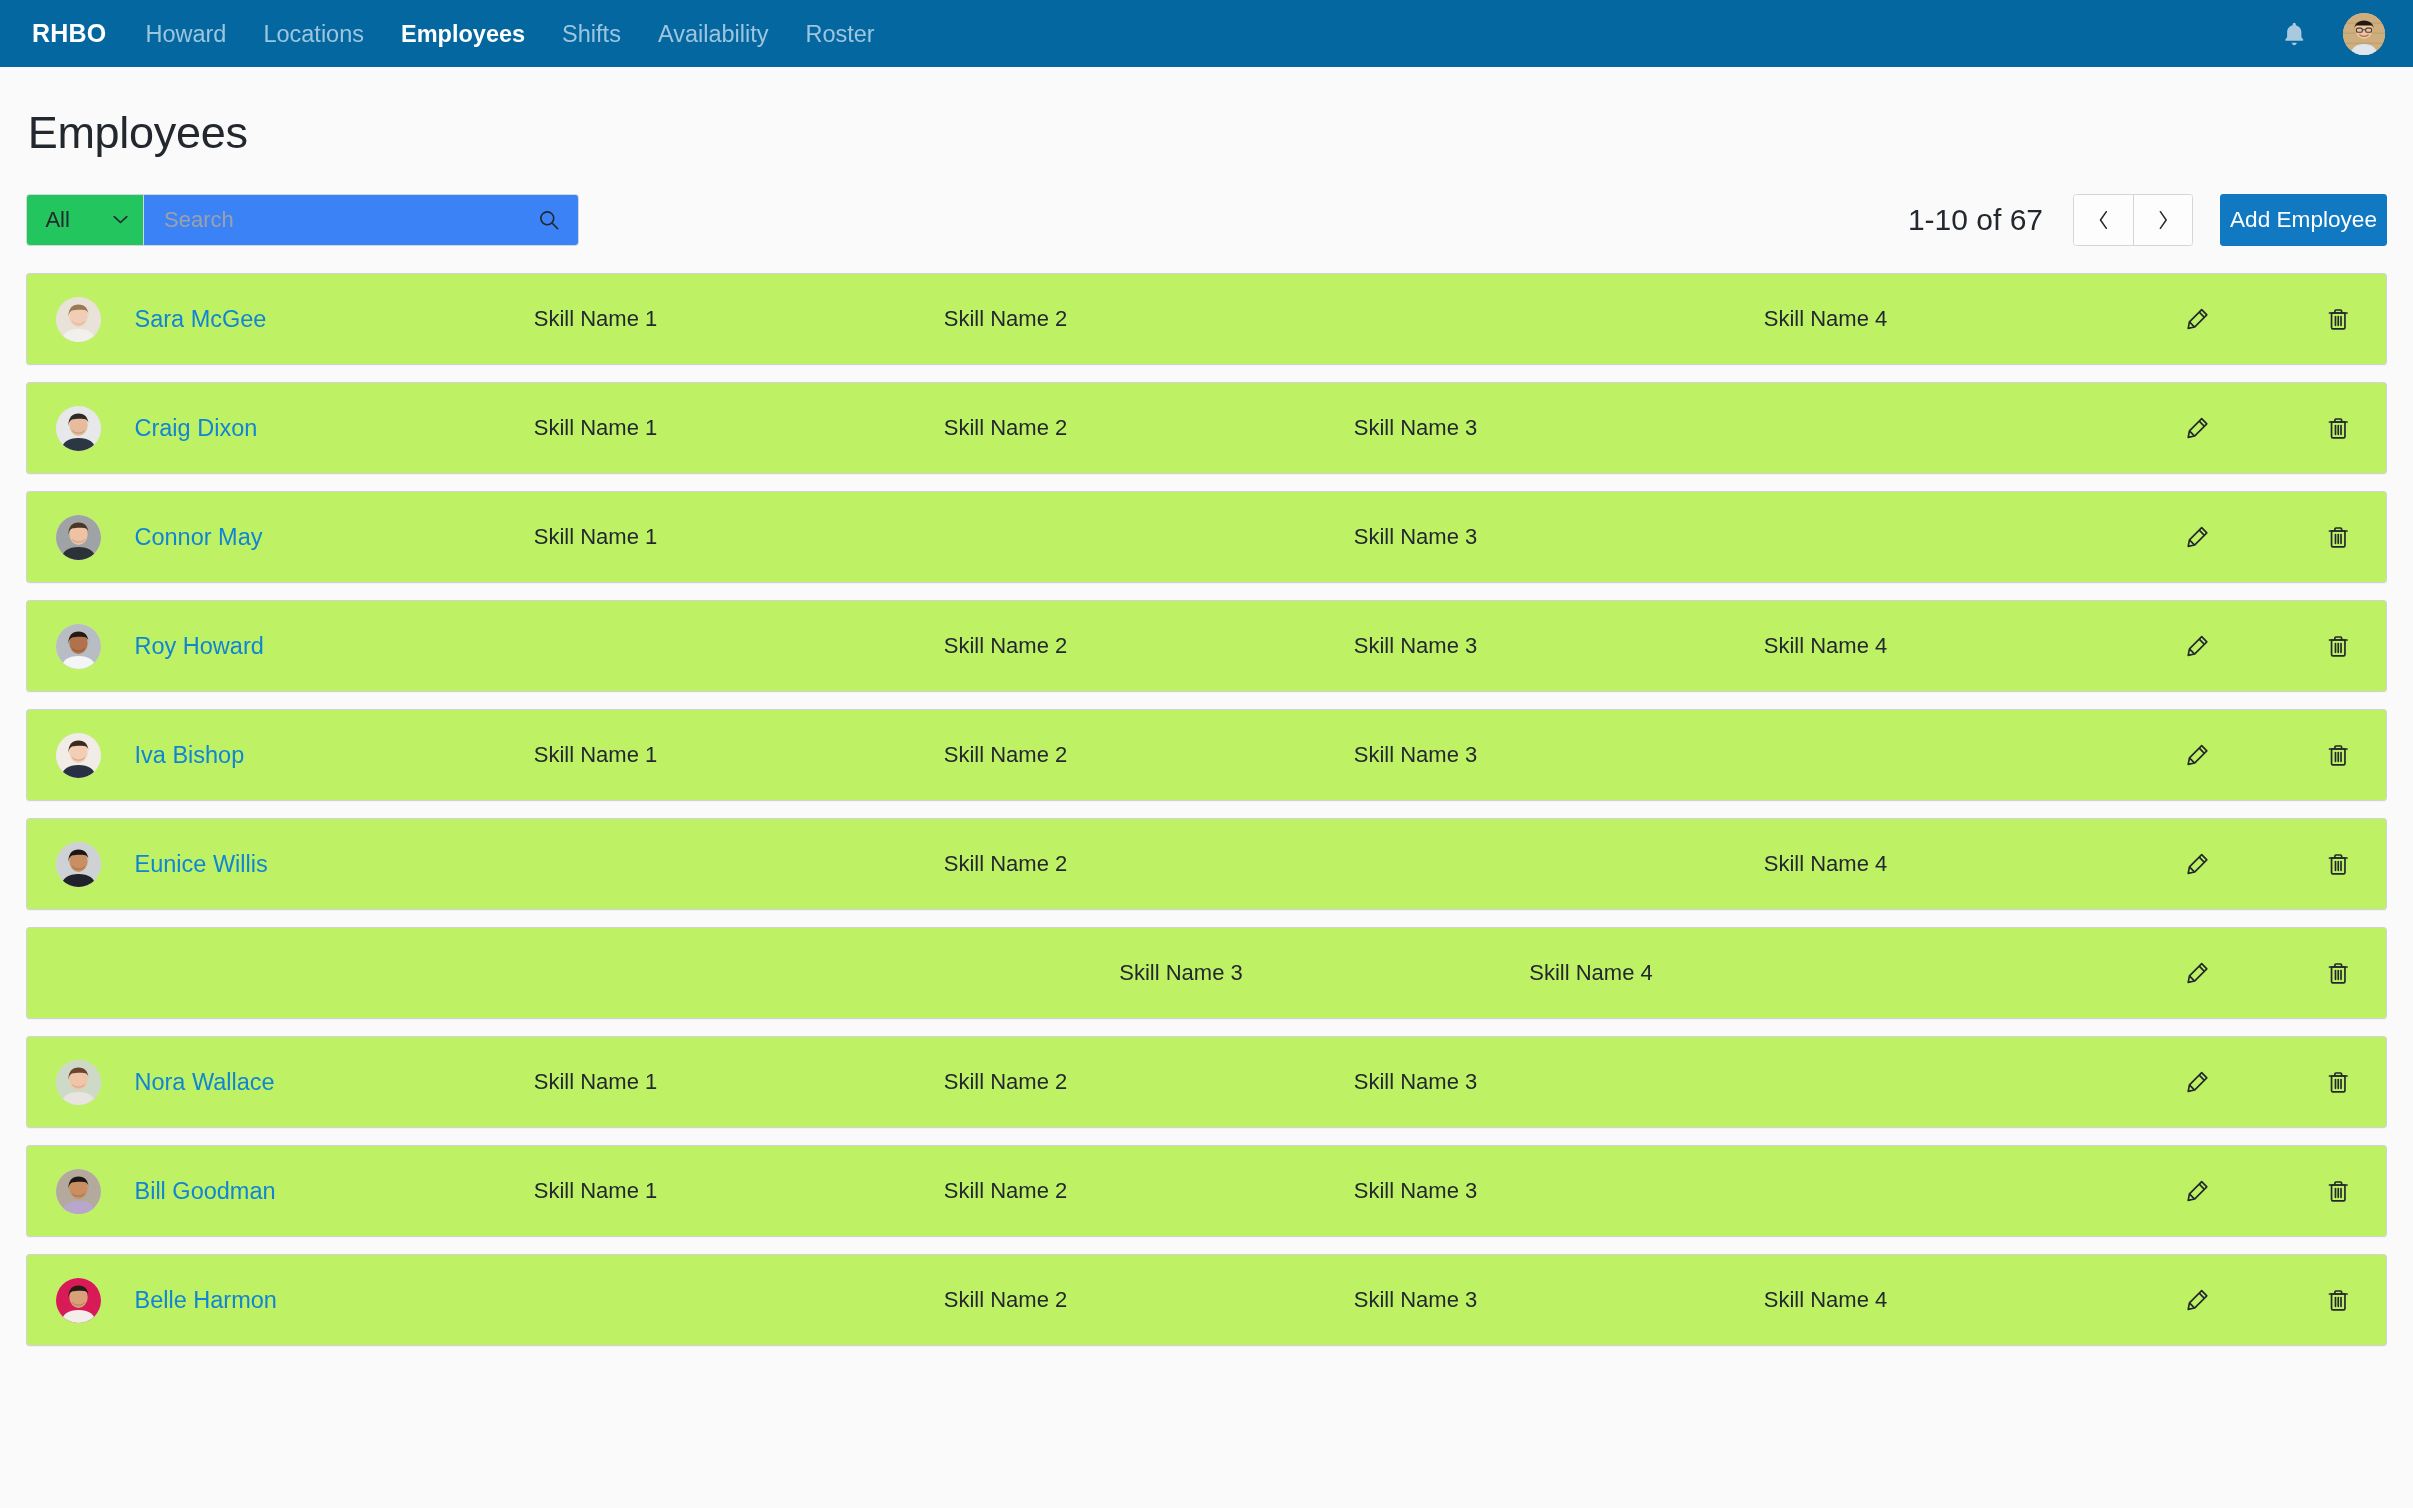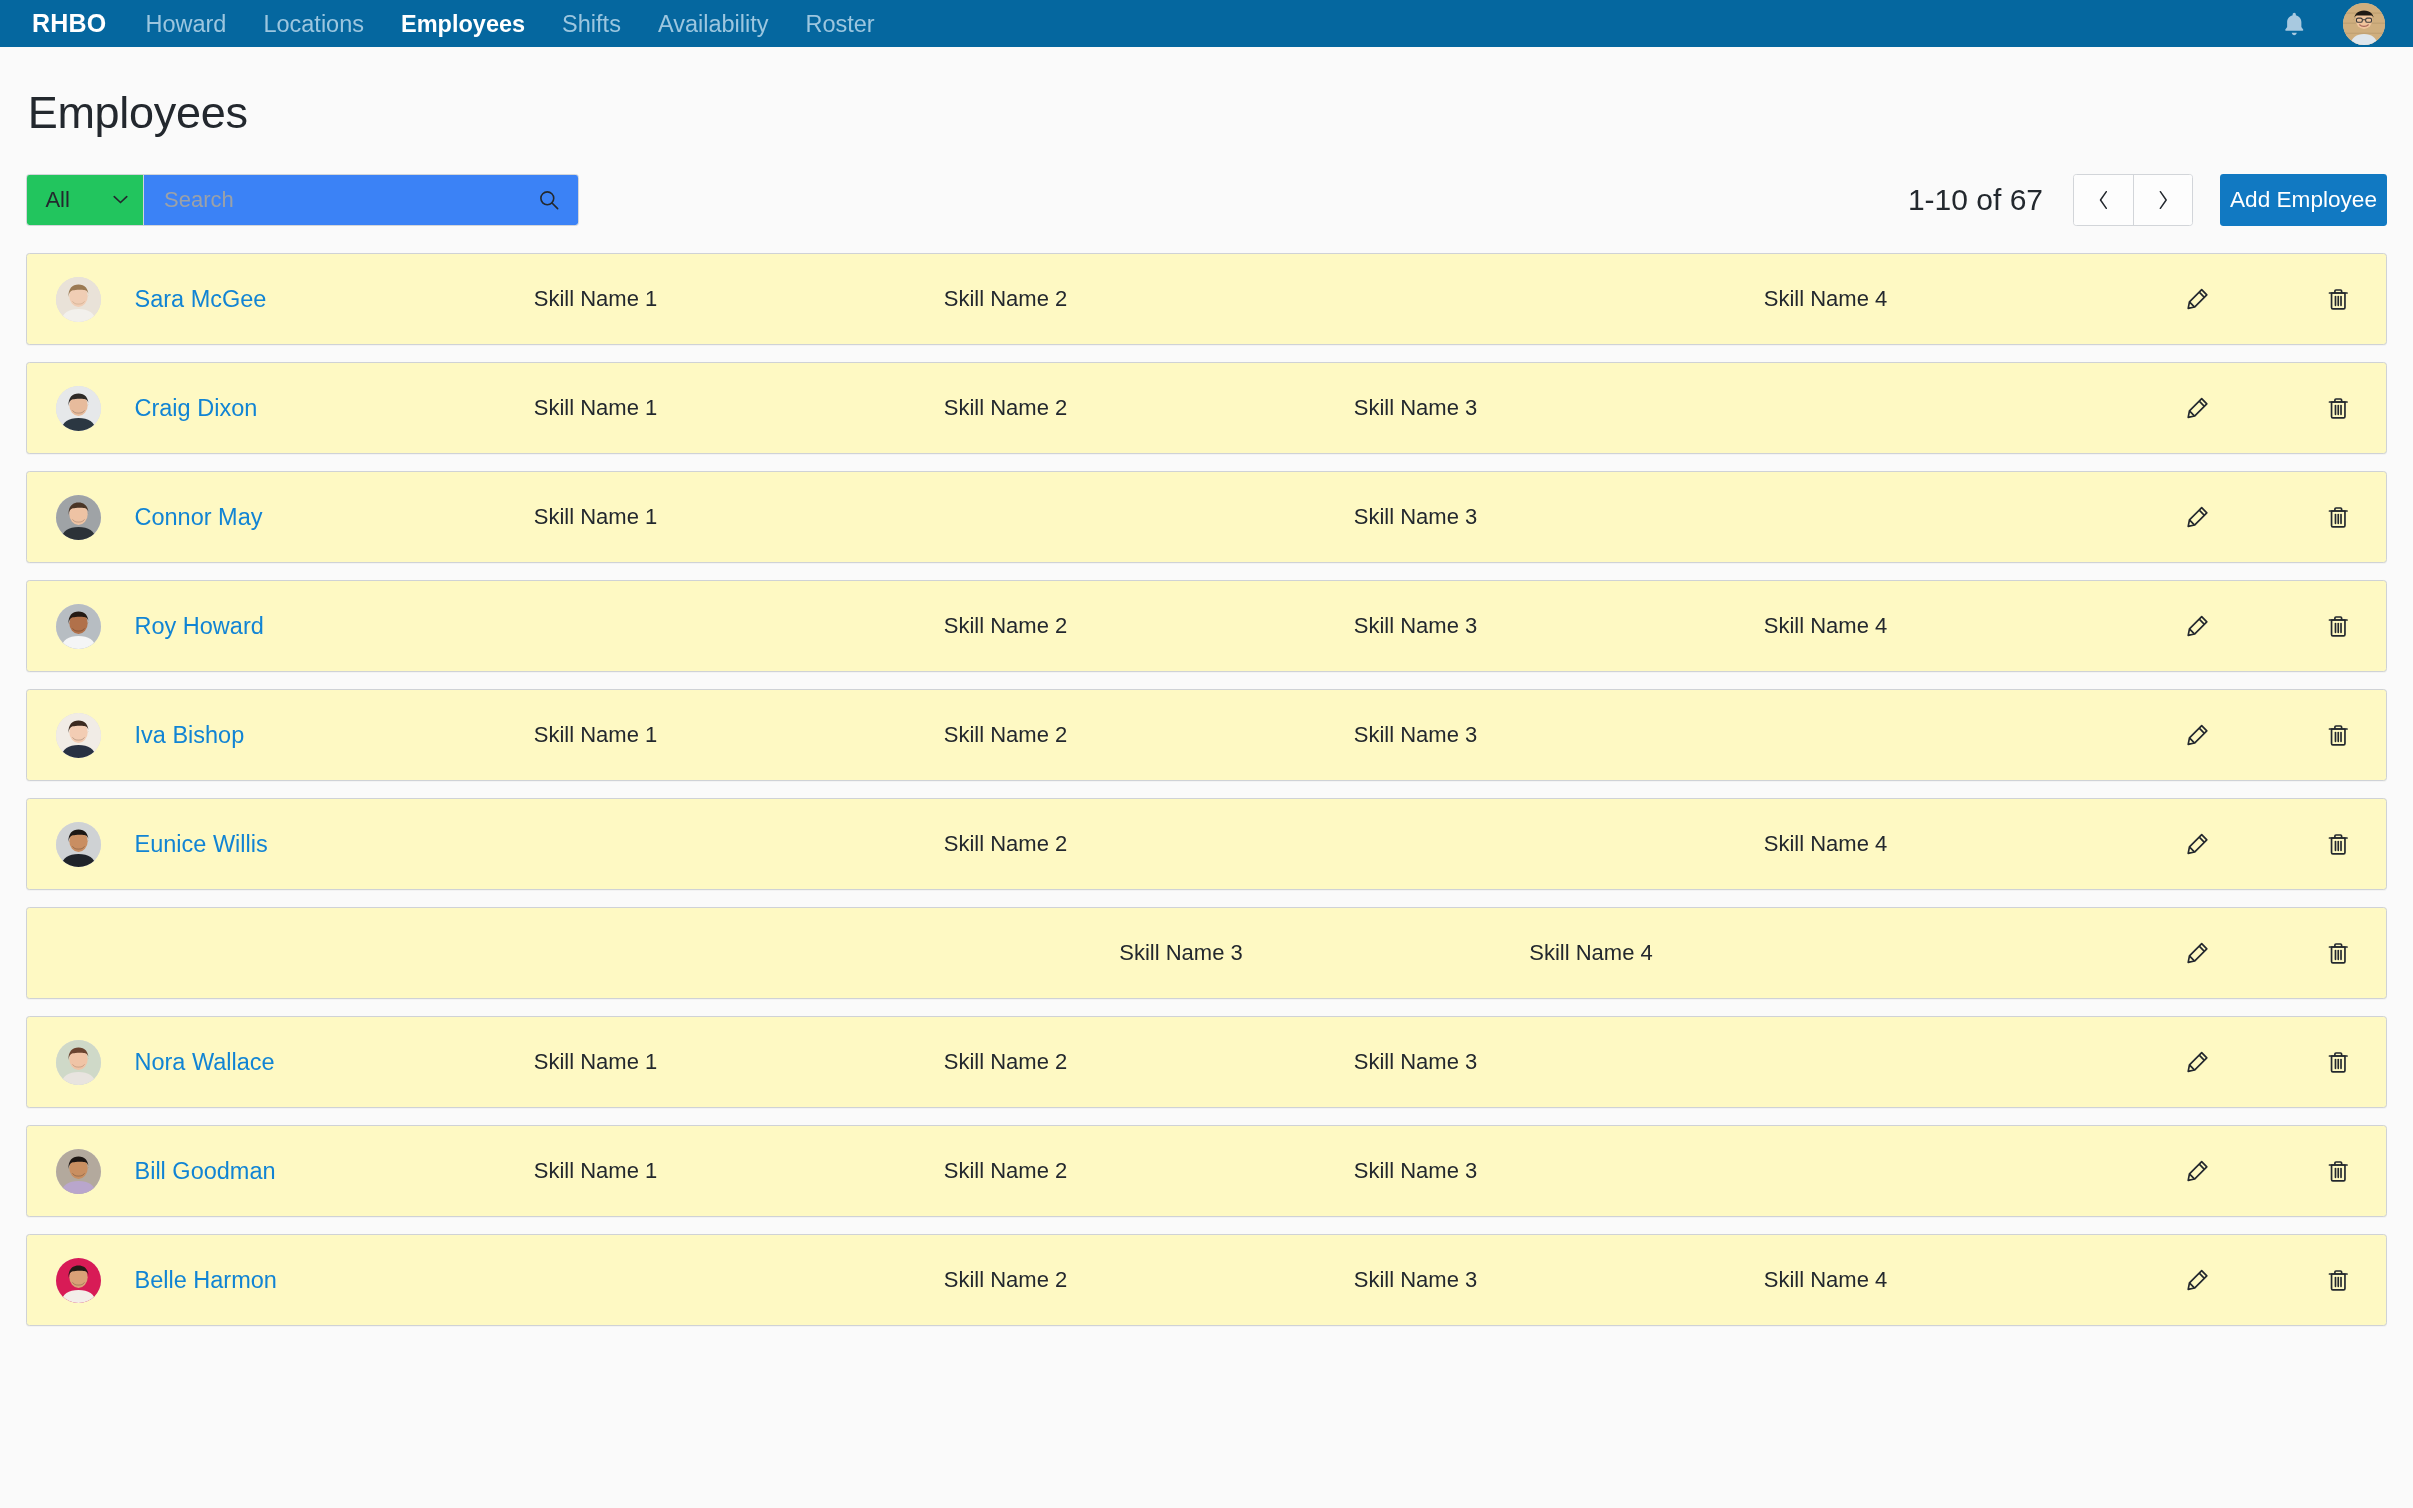--- a/index.html
+++ b/index.html
@@ -7,21 +7,21 @@
   html, body {
     width: 2413px;
     height: 1508px;
     background: #fafafa;
     font-family: "Liberation Sans", sans-serif;
     -webkit-font-smoothing: antialiased;
   }
 
   
   .navbar {
-    height: 47px;
+    height: 67px;
     background: #05679f;
     display: flex;
     align-items: center;
     padding: 0 28.5px 0 32px;
     position: relative;
   }
   .nav-left {
     display: flex;
     align-items: baseline;
     gap: 0;
@@ -189,21 +189,21 @@
 
   
   .list {
     margin-top: 27px;
     display: flex;
     flex-direction: column;
     gap: 17px;
   }
   .row {
     height: 92px;
-    background: #fef9c3;
+    background: #bef264;
     border: 0.8px solid #cfd2d6;
     border-radius: 3.4px;
     display: flex;
     align-items: center;
     padding: 0 27px 0 28.5px;
     box-shadow: 0 0.8px 0 rgba(0,0,0,0.04);
   }
   .row-person {
     width: 469px;
     display: flex;

